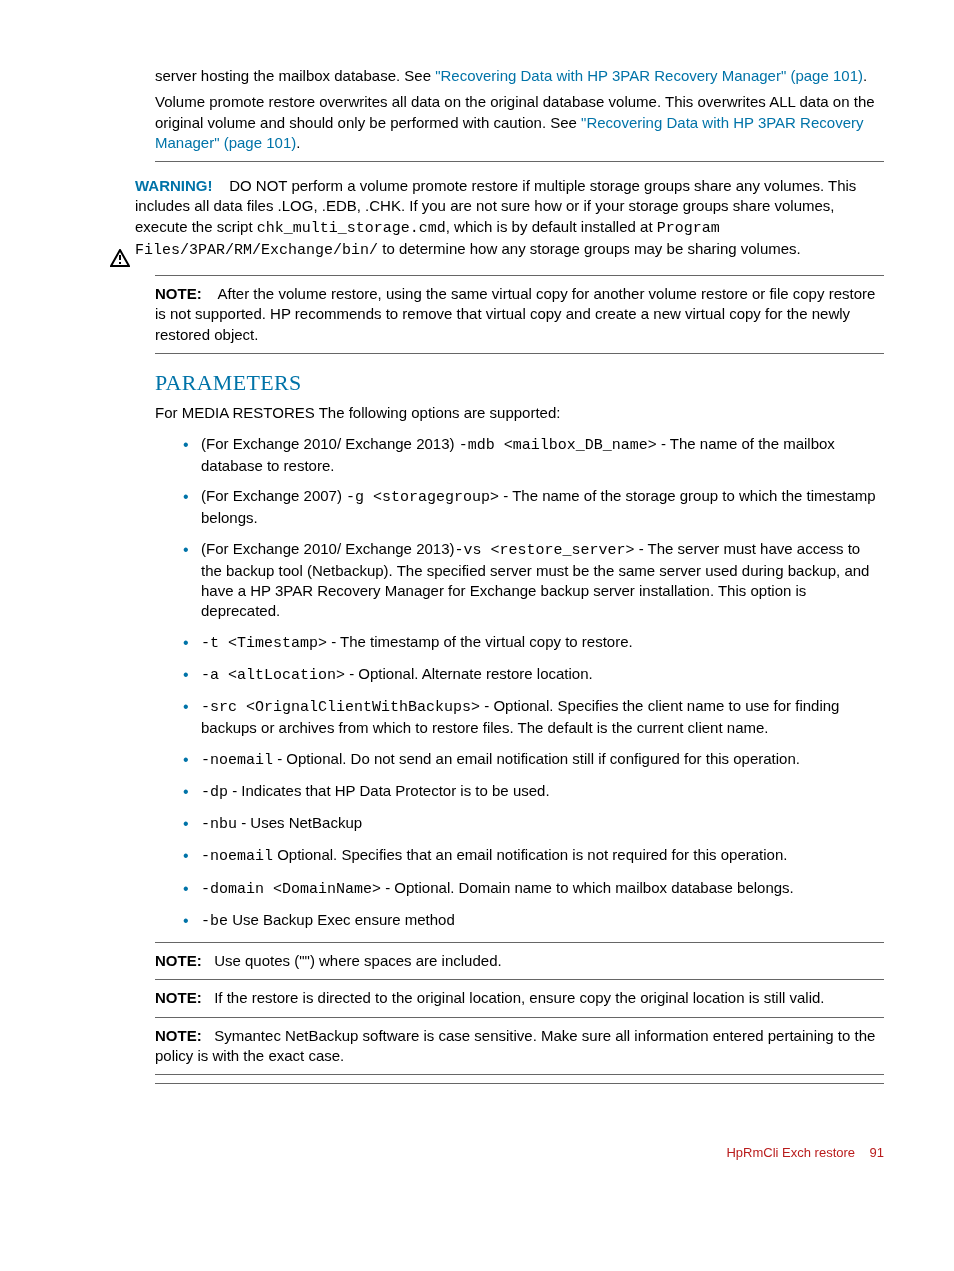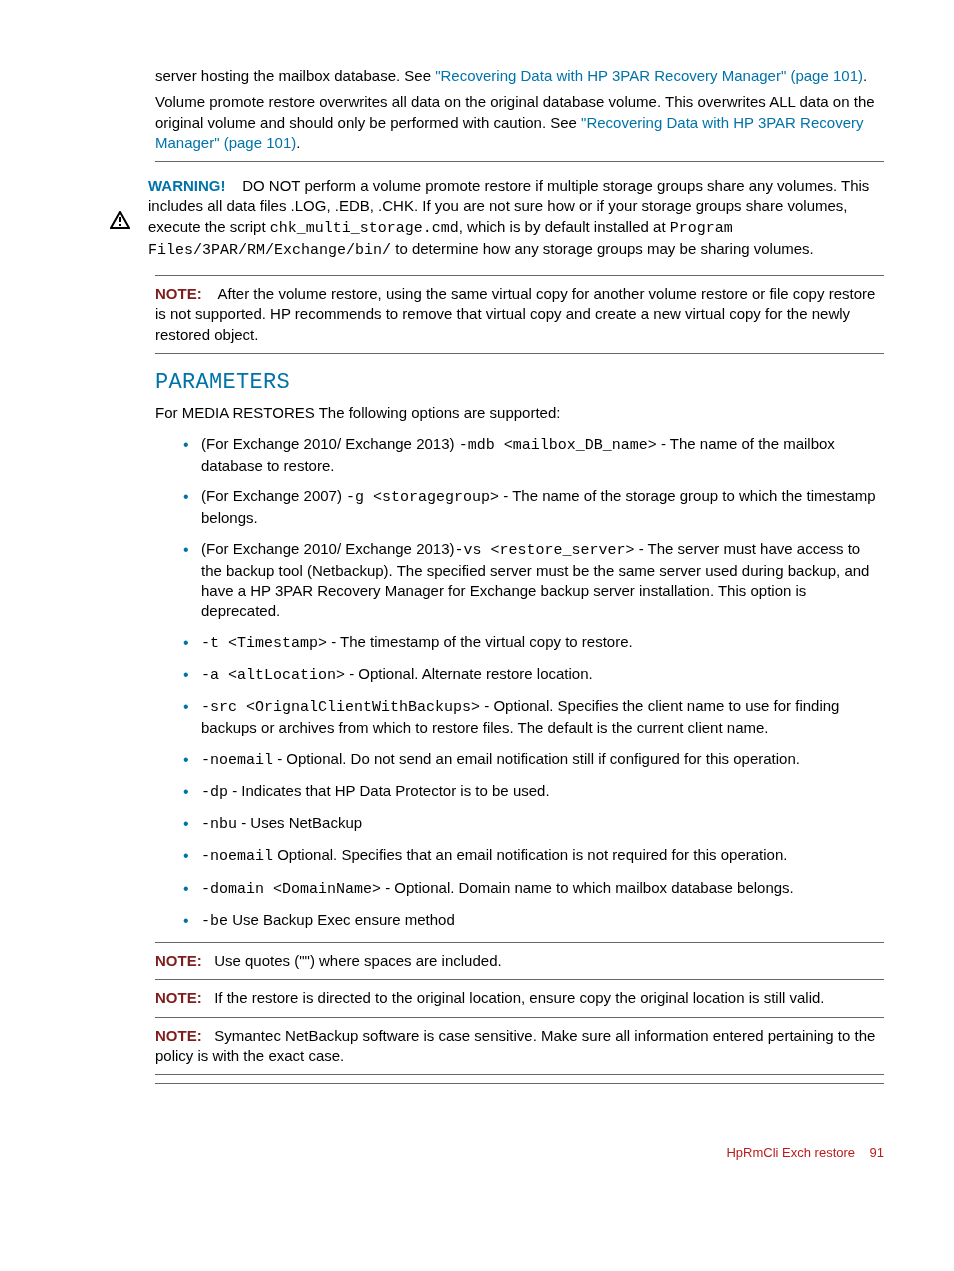--- a/index.html
+++ b/index.html
@@ -10,44 +10,44 @@
     max-width: 954px;
     margin: 0;
     padding: 60px 70px 40px 70px;
     box-sizing: border-box;
     background: #fff;
   }
   .content { margin-left: 85px; }
   p { margin: 6px 0; }
   .link { color: #0073a8; }
   .section-title {
-    font-family: Liberation Mono, monospace;
+    font-family: Liberation Serif, serif;
     font-size: 22px;
     color: #0073a8;
     font-weight: 400;
     margin: 14px 0 4px 0;
     letter-spacing: 0.3px;
   }
   hr.rule {
     border: none;
     border-top: 1px solid #666;
     margin: 8px 0;
   }
   .admon {
     display: flex;
-    align-items: center;
-    gap: 18px;
+    align-items: flex-end;
+    gap: 5px;
     margin: 4px 0 0 -45px;
   }
   .admon .icon {
     flex: 0 0 auto;
     margin-top: 2px;
   }
   .label-warning { color: #0073a8; font-weight: bold; }
-  .label-note { color: #7f1d1d; font-weight: bold; }
+  .label-note { color: #000000; font-weight: bold; }
   code, .mono { font-family: "Courier New", monospace; font-size: 15px; }
   ul.bullets {
     list-style: none;
     padding-left: 28px;
     margin: 6px 0;
   }
   ul.bullets li {
     position: relative;
     margin: 10px 0;
     padding-left: 18px;

